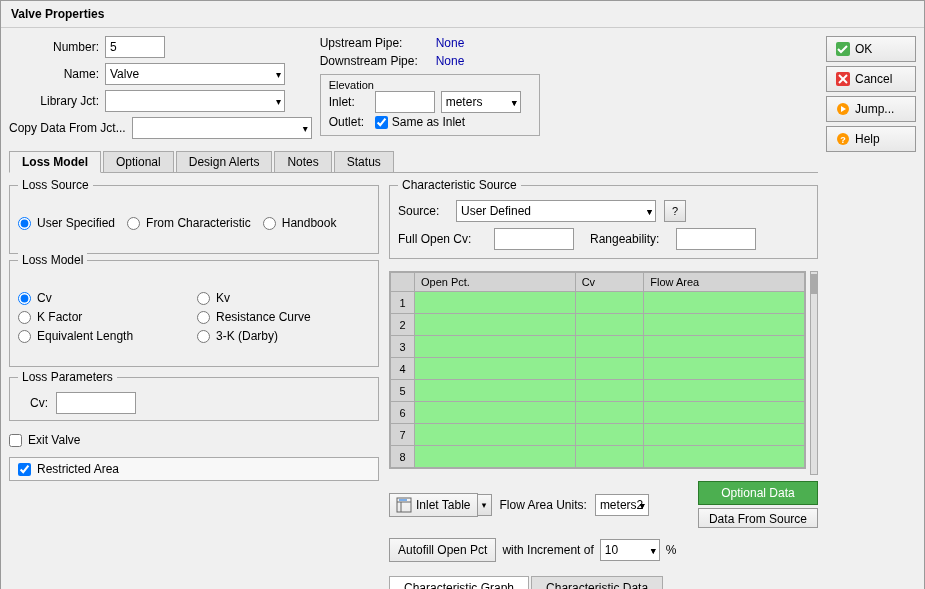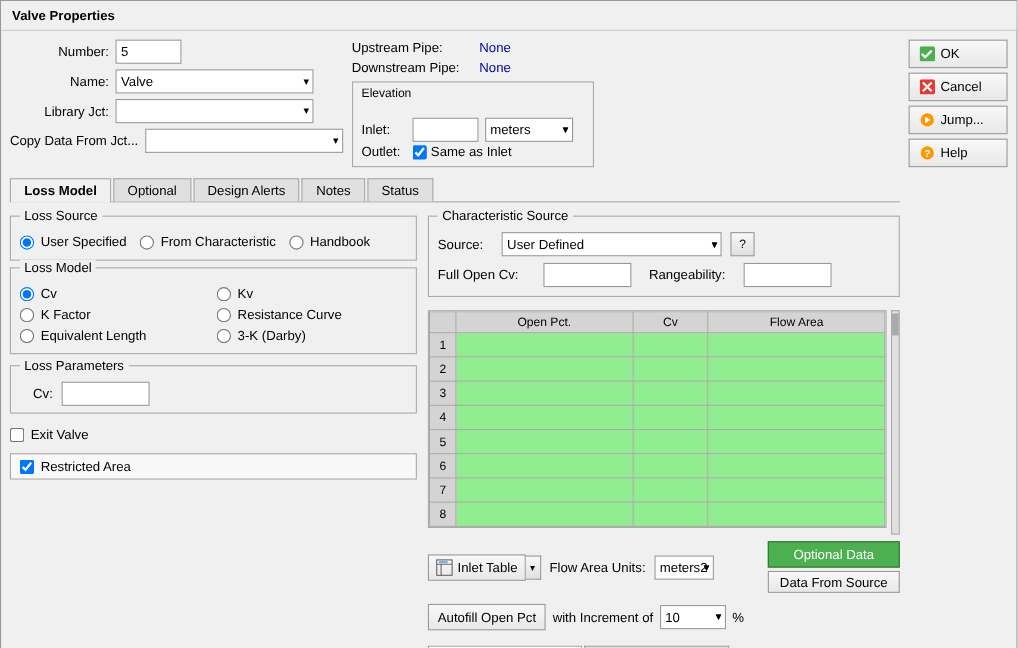--- a/index.html
+++ b/index.html
@@ -88,21 +88,21 @@
       align-items: flex-end;
       gap: 6px;
     }
     .pipe-label { min-width: 110px; color: #000; }
     .pipe-value { color: #0000aa; min-width: 40px; }
     .elevation-group {
       border: 1px solid #aaa;
       padding: 4px 8px;
       margin-top: 2px;
     }
-    .elevation-title { font-size: 11px; margin-bottom: 16px; }
+    .elevation-title { font-size: 11px; margin-bottom: 0; }
     .elevation-row { display: flex; align-items: center; gap: 6px; margin-bottom: 2px; }
     .elevation-label { min-width: 40px; }
     .checkbox-inline { display: flex; align-items: center; gap: 4px; }
 
     .btn {
       display: flex;
       align-items: center;
       gap: 4px;
       padding: 3px 8px;
       border: 1px solid #999;
@@ -158,21 +158,21 @@
     }
     .char-panel {
       flex: 1;
       display: flex;
       flex-direction: column;
       gap: 6px;
     }
 
     .group-box {
       border: 1px solid #aaa;
-      padding: 6px 8px;
+      padding: 20px 8px;
       position: relative;
     }
     .group-box-title {
       position: absolute;
       top: -8px;
       left: 8px;
       background: #f0f0f0;
       padding: 0 4px;
       font-size: 12px;
     }
@@ -250,21 +250,21 @@
       margin-bottom: 6px;
     }
     .data-table {
       width: 100%;
       border-collapse: collapse;
     }
     .data-table th {
       background: #d4d4d4;
       border: 1px solid #aaa;
       padding: 3px 6px;
-      text-align: center;
+      text-align: left;
       font-size: 11px;
       font-weight: normal;
     }
     .data-table td {
       background: #90ee90;
       border: 1px solid #aaa;
       height: 22px;
       padding: 1px 4px;
     }
     .data-table td.row-num {

